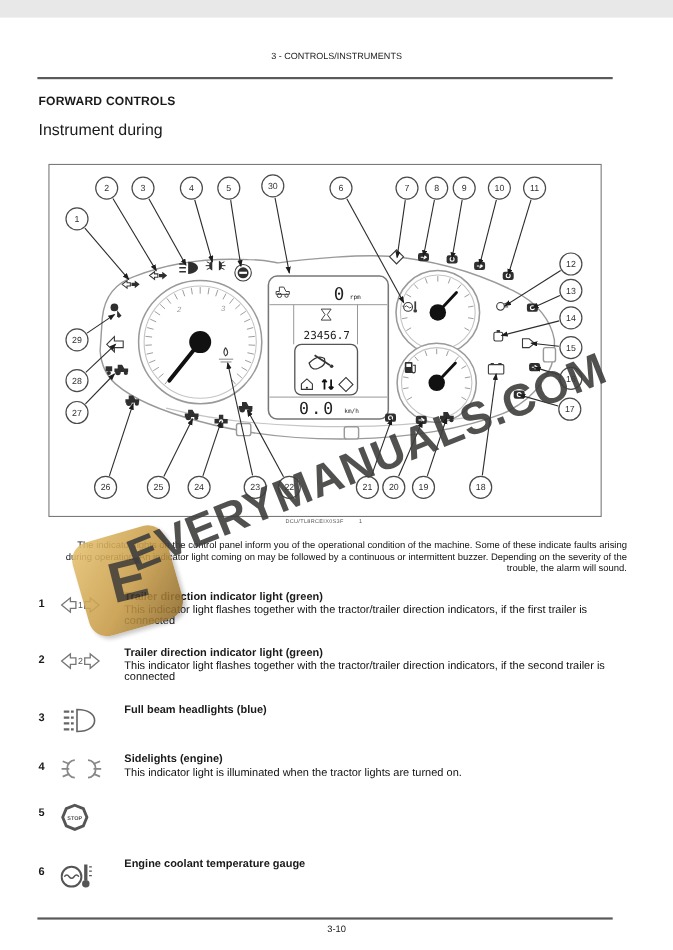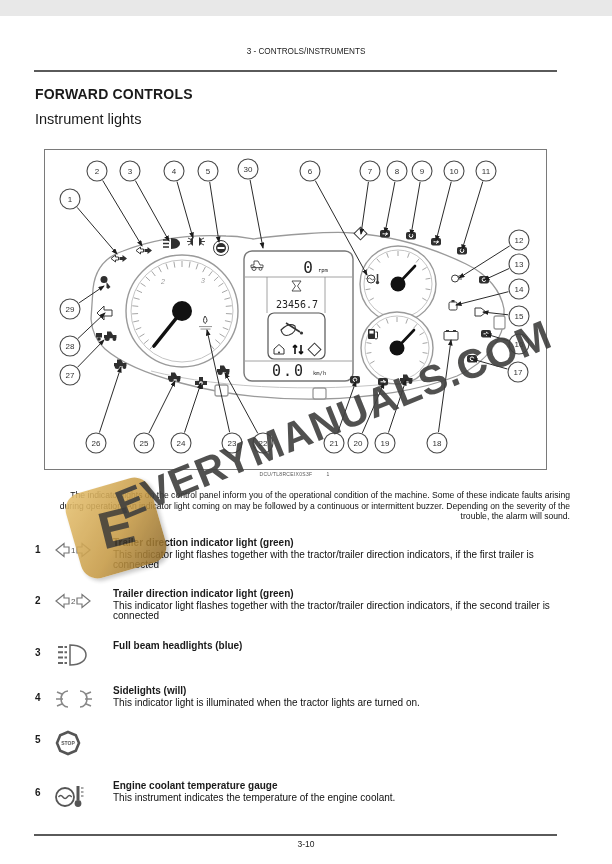--- a/index.html
+++ b/index.html
@@ -2,21 +2,21 @@
 <html><head>
 <meta charset="utf-8">
 <style>
   html,body{margin:0;padding:0;background:#e8e8e8;}
   .page{position:relative;width:612px;height:864px;background:#ffffff;margin:16px auto;
         font-family:"Liberation Sans", sans-serif;color:#1a1a1a;overflow:hidden;}
   .hdr{position:absolute;top:31px;left:0;width:612px;text-align:center;font-size:8.2px;color:#222;}
   .rule{position:absolute;left:34px;width:523px;height:2px;background:#5a5a5a;}
   .rule.top{top:54px;}
   .rule.bottom{top:818px;}
-  .sect-title{position:absolute;top:70px;left:35px;font-size:14px;font-weight:bold;letter-spacing:.2px;}
+  .sect-title{position:absolute;top:70px;left:35px;font-size:11px;font-weight:bold;letter-spacing:.2px;}
   .sub-title{position:absolute;top:95px;left:35px;font-size:14.5px;}
   .figure{position:absolute;top:133px;left:44px;width:501px;height:319px;border:1px solid #7a7a7a;background:#fff;}
   .figure svg{display:block;width:501px;height:319px;}
   .fig-caption{position:absolute;top:455px;left:44px;width:501px;text-align:center;
                font-size:5px;color:#555;letter-spacing:.3px;}
   .fig-caption .num{margin-left:14px;}
   .intro{position:absolute;top:474px;left:46px;width:524px;font-size:8.6px;line-height:10.6px;
          text-align:right;color:#111;}
   .item{position:absolute;left:35px;width:524px;display:flex;}
   .item .num{width:18px;font-size:10px;font-weight:bold;padding-top:7px;flex:none;}
@@ -49,21 +49,21 @@
 </style>
 </head>
 <body>
 
 <div class="page">
 
   <div class="hdr">3 - CONTROLS/INSTRUMENTS</div>
   <div class="rule top"></div>
 
   <div class="sect-title">FORWARD CONTROLS</div>
-  <div class="sub-title">Instrument lights</div>
+  <div class="sub-title">Instrument during</div>
 
   <div class="figure">
     <svg viewBox="44 133 501 319">
       <defs>
         <marker id="arrowhead" markerWidth="7" markerHeight="6" refX="5.5" refY="2.4" orient="auto">
           <path d="M0,0 L6.5,2.4 L0,4.8 Z" fill="#1d1d1d"></path>
         </marker>
         <g id="mini-tractor">
           <path d="M0,5 h3 V1.5 h4 l2,3.5 h3.5 v3.2 h-12.5 z" fill="#2f2f2f"></path>
           <circle cx="3.2" cy="8.6" r="2.5" fill="#2f2f2f"></circle>
@@ -500,21 +500,21 @@
     <div class="num">4</div>
     <div class="ic">
       <svg width="38" height="22" viewBox="0 0 38 22">
         <path d="M13,3 a7,8 0 0 0 0,16" fill="none" stroke="#888" stroke-width="1.6"></path>
         <path d="M25,3 a7,8 0 0 1 0,16" fill="none" stroke="#888" stroke-width="1.6"></path>
         <path d="M2,4 l6,2.5 M1,11 h7 M2,18 l6,-2.5" stroke="#888" stroke-width="1.6"></path>
         <path d="M36,4 l-6,2.5 M37,11 h-7 M36,18 l-6,-2.5" stroke="#888" stroke-width="1.6"></path>
       </svg>
     </div>
     <div class="txt">
-      <div class="title">Sidelights (will)</div>
+      <div class="title">Sidelights (engine)</div>
       <div class="desc">This indicator light is illuminated when the tractor lights are turned on.</div>
     </div>
   </div>
 
   <div class="item" style="top:711px">
     <div class="num">5</div>
     <div class="ic">
       <svg width="26" height="26" viewBox="0 0 26 26">
         <polygon points="13,2 20.8,5.2 24,13 20.8,20.8 13,24 5.2,20.8 2,13 5.2,5.2" fill="none" stroke="#555" stroke-width="2.6"></polygon>
         <text x="13" y="15" font-size="5" font-weight="bold" fill="#555" text-anchor="middle" font-family="Liberation Sans,sans-serif">STOP</text>
@@ -528,21 +528,20 @@
       <svg width="30" height="26" viewBox="0 0 30 26">
         <circle cx="10" cy="14" r="9" fill="none" stroke="#555" stroke-width="1.8"></circle>
         <path d="M3.5,14 q2.2,-3 4.4,0 q2.2,3 4.4,0 q2.2,-3 4.4,0" fill="none" stroke="#555" stroke-width="1.4"></path>
         <line x1="23" y1="3" x2="23" y2="17" stroke="#555" stroke-width="3"></line>
         <circle cx="23" cy="20.5" r="3.4" fill="#555"></circle>
         <path d="M26,5 h2.5 M26,9 h2.5 M26,13 h2.5" stroke="#555" stroke-width="1.2"></path>
       </svg>
     </div>
     <div class="txt">
       <div class="title">Engine coolant temperature gauge</div>
-      <div class="desc">This instrument indicates the temperature of the engine coolant.</div>
     </div>
   </div>
 
   <div class="rule bottom"></div>
   <div class="pagenum">3-10</div>
 
   <div class="wm-logo">
     <span>E</span>
   </div>
   <div class="wm-text">EVERYMANUALS.COM</div>

